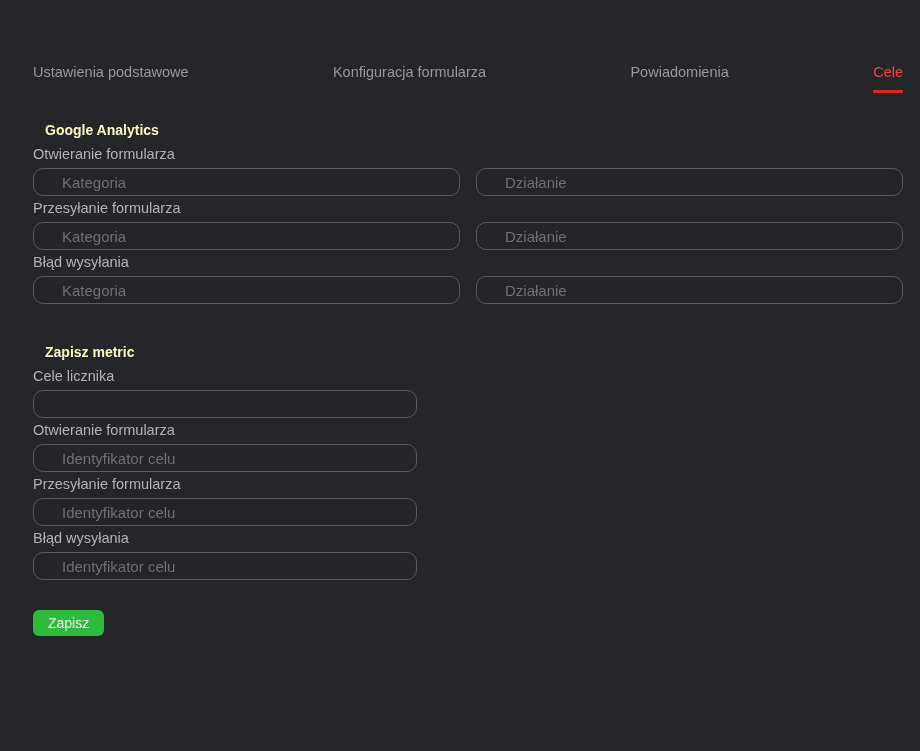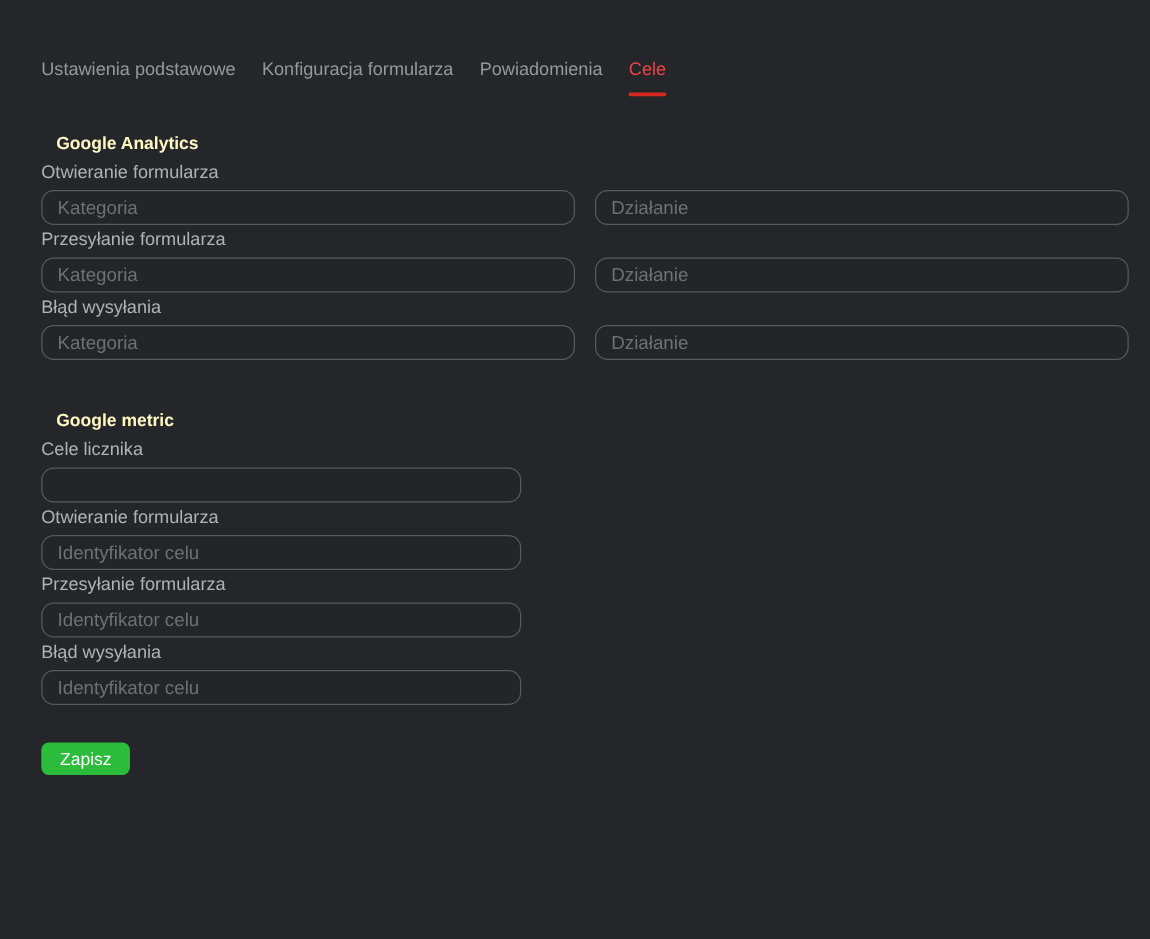--- a/index.html
+++ b/index.html
@@ -21,22 +21,23 @@
     margin: 0;
     font-size: 25px;
     line-height: 28px;
     font-weight: 700;
     color: #f2f2f2;
     letter-spacing: 0.2px;
   }
   .tabs {
     display: flex;
     gap: 21px;
-    margin-top: 36px;
+    margin-top: 52px;
     align-items: flex-start;
+    justify-content: space-between;
   }
   .tab {
     position: relative;
     font-size: 14.5px;
     line-height: 17px;
     color: #97989b;
     padding-bottom: 12px;
     cursor: pointer;
     white-space: nowrap;
   }
@@ -72,21 +73,21 @@
   .inputs-2col {
     display: flex;
     gap: 16px;
   }
   .text-input {
     height: 28px;
     box-sizing: border-box;
     background: #242528;
     border: 1px solid #595a5e;
     border-radius: 10px;
-    padding: 0 12px;
+    padding: 0 28px;
     color: #cfcfd1;
     font-size: 15px;
     font-family: "Liberation Sans", sans-serif;
     outline: none;
   }
   .text-input::placeholder { color: #6f7073; opacity: 1; }
   .inputs-2col .text-input { flex: 1 1 0; min-width: 0; }
   .single .text-input { width: 384px; display: block; }
   .actions { margin-top: 30px; }
   .save-btn {
@@ -142,21 +143,21 @@
     <div class="form-row">
       <div class="field-label">Błąd wysyłania</div>
       <div class="inputs-2col">
         <input class="text-input" type="text" placeholder="Kategoria" style="">
         <input class="text-input" type="text" placeholder="Działanie" style="">
       </div>
     </div>
   </section>
 
   <section class="section-ym">
-    <h2 class="section-heading">Google metric</h2>
+    <h2 class="section-heading">Zapisz metric</h2>
 
     <div class="form-row single">
       <div class="field-label">Cele licznika</div>
       <input class="text-input" type="text" placeholder="" style="">
     </div>
 
     <div class="form-row single">
       <div class="field-label">Otwieranie formularza</div>
       <input class="text-input" type="text" placeholder="Identyfikator celu" style="">
     </div>

